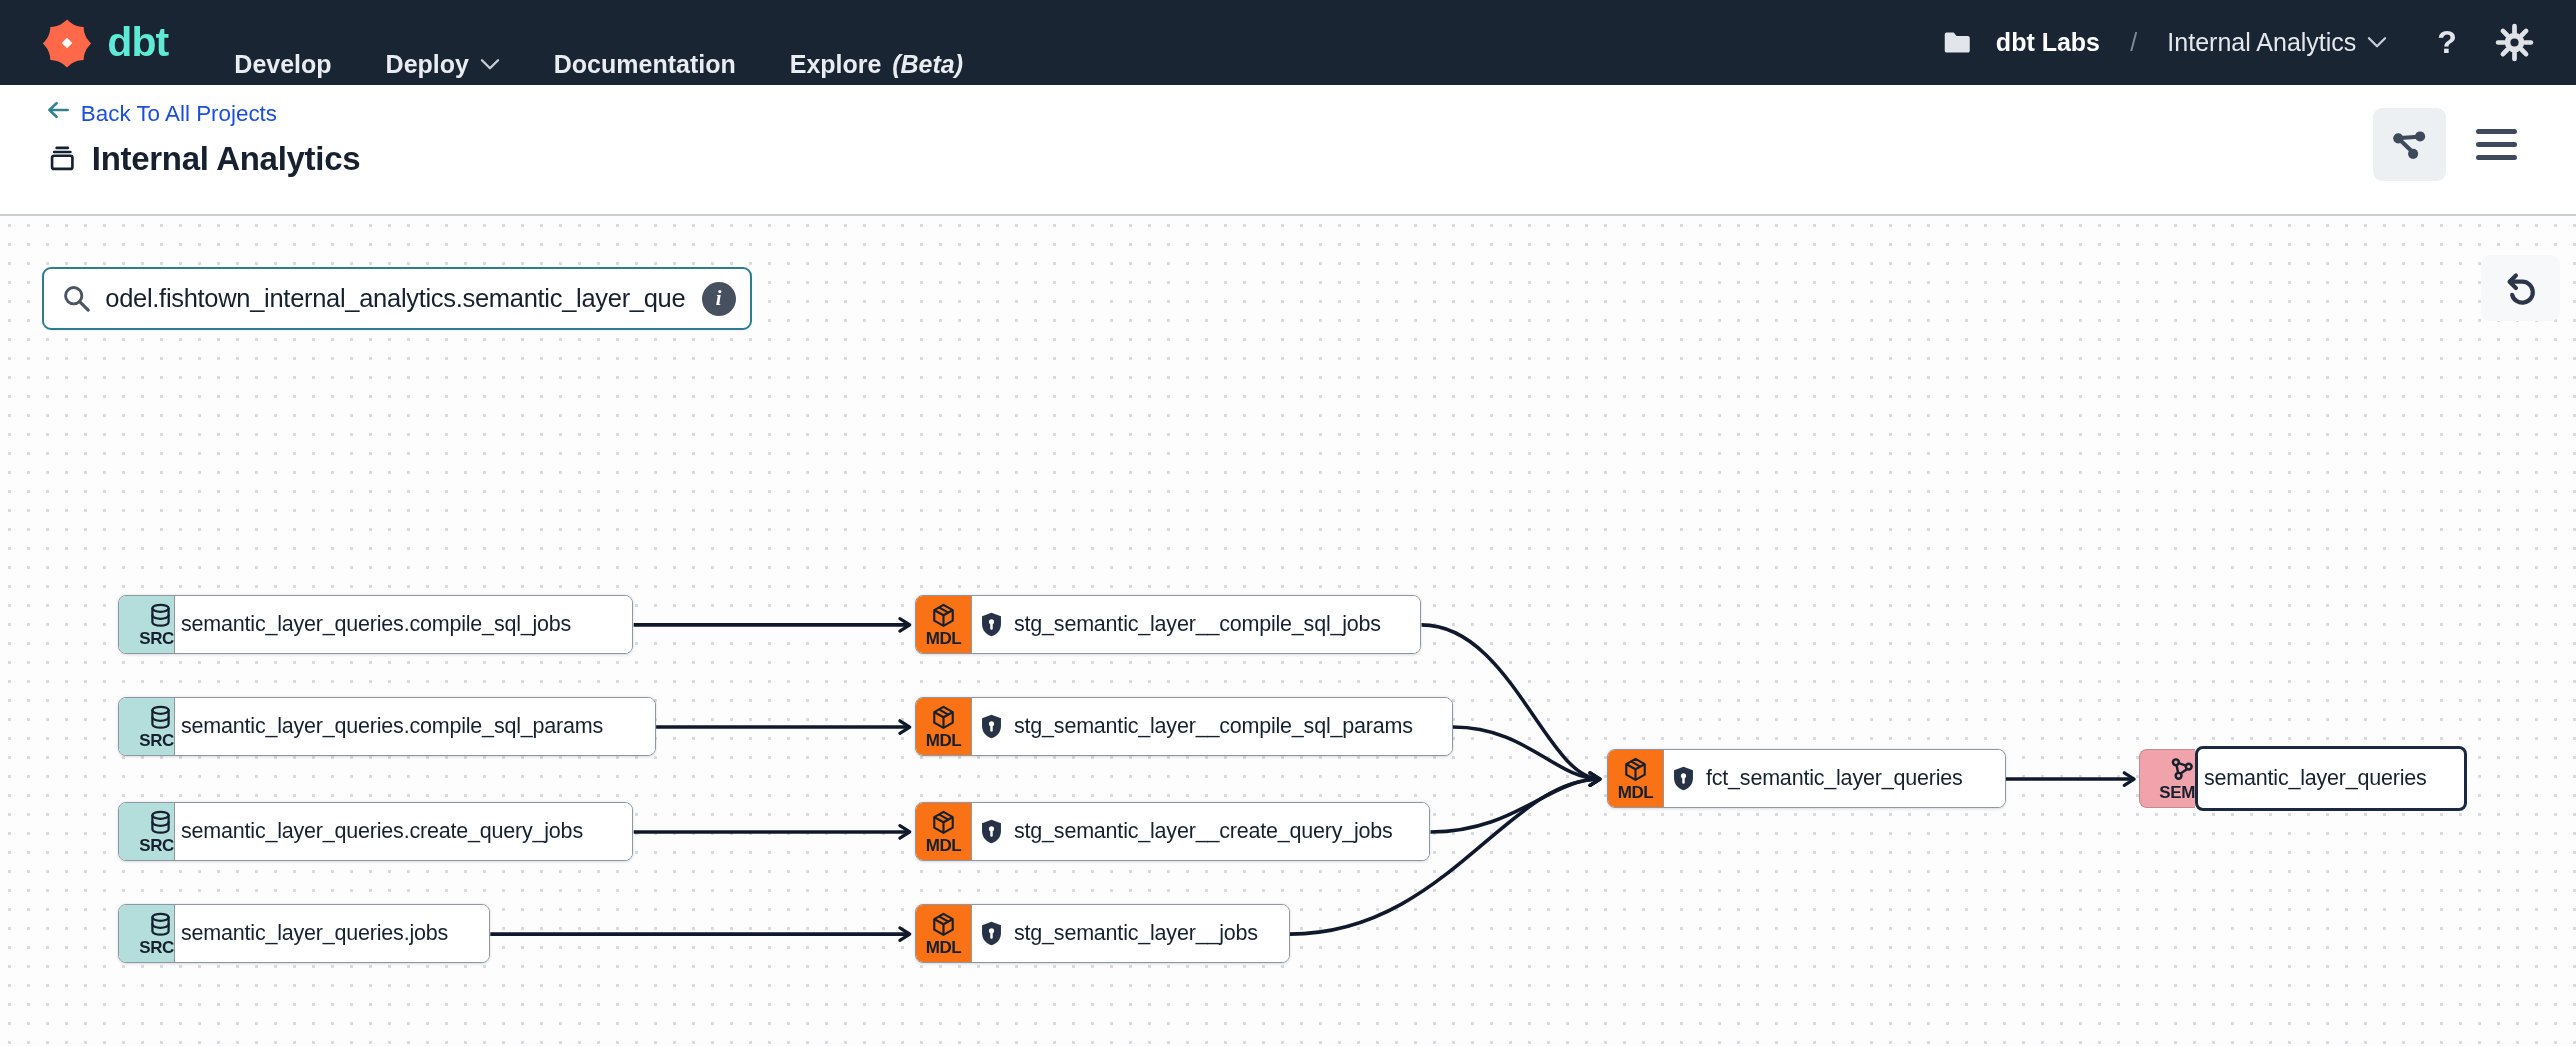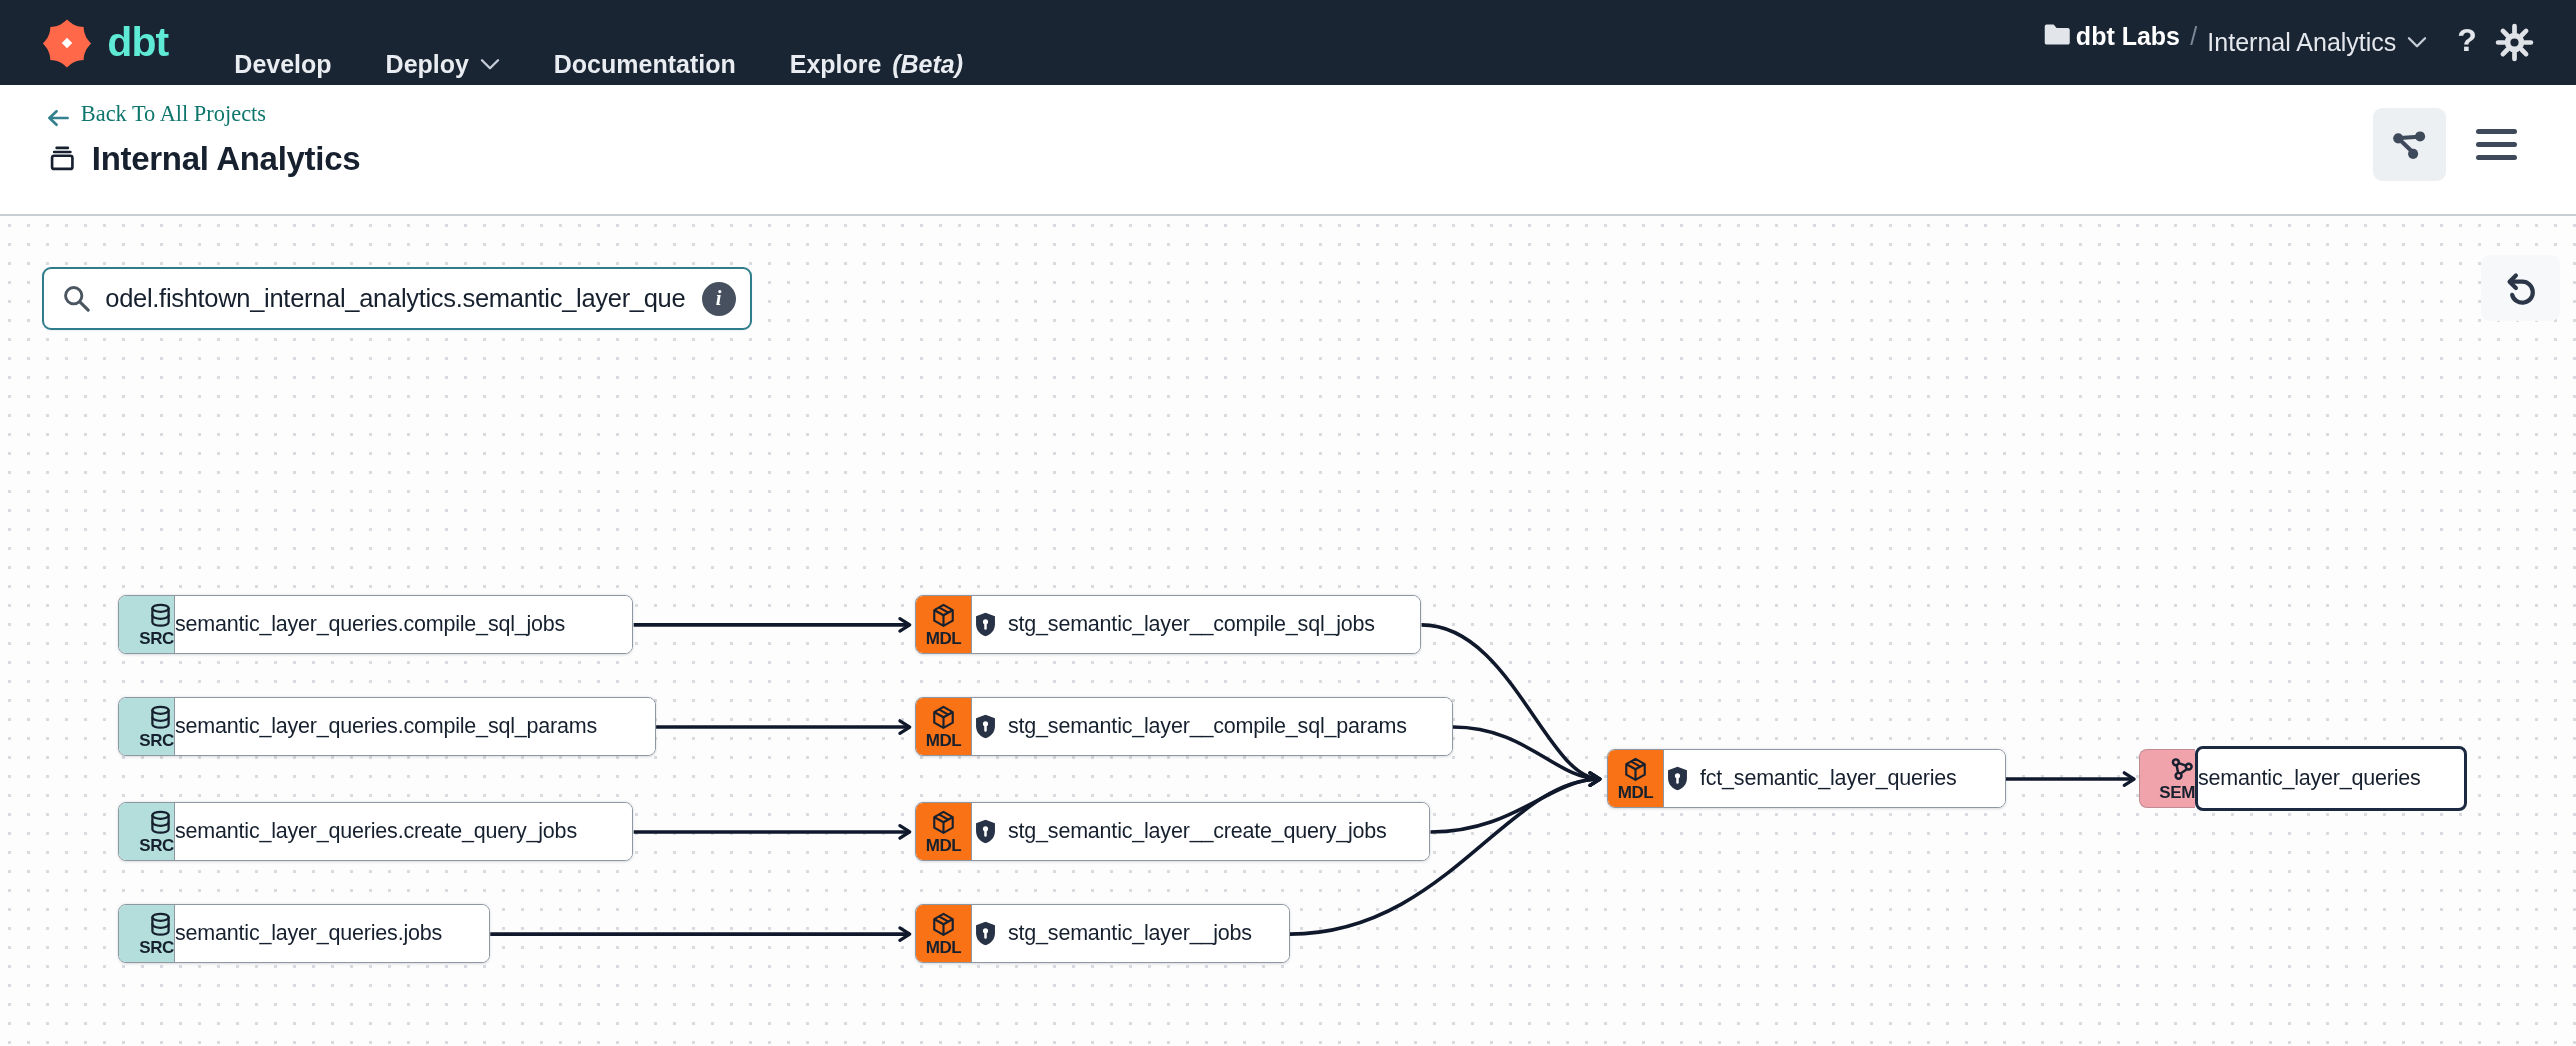--- a/index.html
+++ b/index.html
@@ -16,33 +16,33 @@
     background:#1A2534; display:flex; align-items:center; padding:0 41px;
   }
   .logo { display:flex; align-items:center; gap:14.3px; }
   .logo svg { width:52px; height:52px; display:block; }
   .logo-text { color:#5eead4; font-size:41px; font-weight:700; letter-spacing:-0.9px; line-height:1; }
   .nav-items { display:flex; align-items:center; gap:54px; margin-left:66px;margin-top:44px; }
   .nav-item { color:#E9EDF1; font-size:25px; font-weight:600; display:flex; align-items:center; gap:10.8px; cursor:pointer; }
   .nav-item .suffix { font-style:italic; font-weight:600; }
   .chev { width:20px; height:12.5px; }
   .chev path { stroke:#C7CDD6; stroke-width:2.6; fill:none; stroke-linecap:round; stroke-linejoin:round; }
-  .navbar-right { margin-left:auto; display:flex; gap:3px; }
+  .navbar-right { margin-left:auto; display:flex; align-items:center; gap:23px; }
   .acct-label { color:#ffffff; font-size:25px; font-weight:700; }
   .crumb-sep { color:#7E8898; font-size:25px; margin:0 7.2px; }
   .proj-label { color:#E4E8ED; font-size:25px; display:flex; align-items:center; gap:10.8px; cursor:pointer; }
   .help-q { color:#E2E6EB; font-size:32px; font-weight:700; margin-left:27px; cursor:pointer; }
   .gear { width:41px; height:41px; margin-left:14.3px; cursor:pointer; }
 
   
   .page-header {
     position:absolute; top:85px; left:0; width:2576px; height:129px;
     background:#ffffff; padding:16px 0 0 47px;
   }
-  .back-link { display:flex; align-items:flex-end; gap:10.8px; color:#0f766e; font-size:22.4px; cursor:pointer; width:max-content;font-family:Liberation Serif, serif; }
+  .back-link { display:flex; align-items:flex-start; gap:10.8px; color:#1d4ed8; font-size:22.4px; cursor:pointer; width:max-content; }
   .back-link svg { width:23px; height:18px; }
   .title-row { display:flex; align-items:center; gap:14.3px; margin-top:12.5px; }
   .title-row svg { width:30.5px; height:30.5px; }
   .page-title { font-size:33px; font-weight:600; color:#16202E; letter-spacing:-0.3px; }
   .header-controls { position:absolute; right:59px; top:23px; display:flex; align-items:center; gap:30.5px; }
   .lineage-btn { width:73px; height:73px; border-radius:9px; background:#EDF0F3; display:flex; align-items:center; justify-content:center; cursor:pointer; }
   .lineage-btn svg { width:38px; height:38px; }
   .hamburger { width:41px; height:30.5px; display:flex; flex-direction:column; justify-content:space-between; cursor:pointer; }
   .hamburger span { display:block; height:5px; border-radius:2.7px; background:#3E4A5B; }
 
@@ -86,21 +86,21 @@
   .badge {
     flex:0 0 56px; width:56px; display:flex; flex-direction:column; align-items:center;
     justify-content:center; gap:1.8px; border-right:1.8px solid #8E98A3;
   }
   .badge svg { width:27px; height:27px; display:block; }
   .badge-label { font-size:17px; font-weight:700; color:#16202E; letter-spacing:-0.4px; line-height:1; }
   .node.src .badge { background:#B3DEDB;align-items:flex-end; }
   .node.mdl .badge { background:#f97316; }
   .node.sem .badge { background:#F1A3AC; border:1.8px solid #C08B93; border-right:none; border-radius:8px 0 0 8px;align-items:flex-end; }
   .node-body {
-    flex:1; display:flex; align-items:center; gap:9px; padding:0 0; background:#ffffff;
+    flex:1; display:flex; align-items:center; gap:9px; padding:0 6px; background:#ffffff;
     font-size:21.5px; color:#16202E; white-space:nowrap; letter-spacing:-0.2px;
   }
   .node-body svg.shield { width:27px; height:27px; flex:0 0 27px; }
   .node.sem { box-shadow:none; }
   .node.sem .node-body { border:3.6px solid #1B2941; border-radius:8px; margin:-2.7px -3.6px -2.7px 0; background:#fff; }
 
   #edges-svg { position:absolute; top:0; left:0; width:2576px; height:833px; pointer-events:none; }
   .edge { fill:none; stroke:#10192B; stroke-width:4; }
 </style>
 </head>

